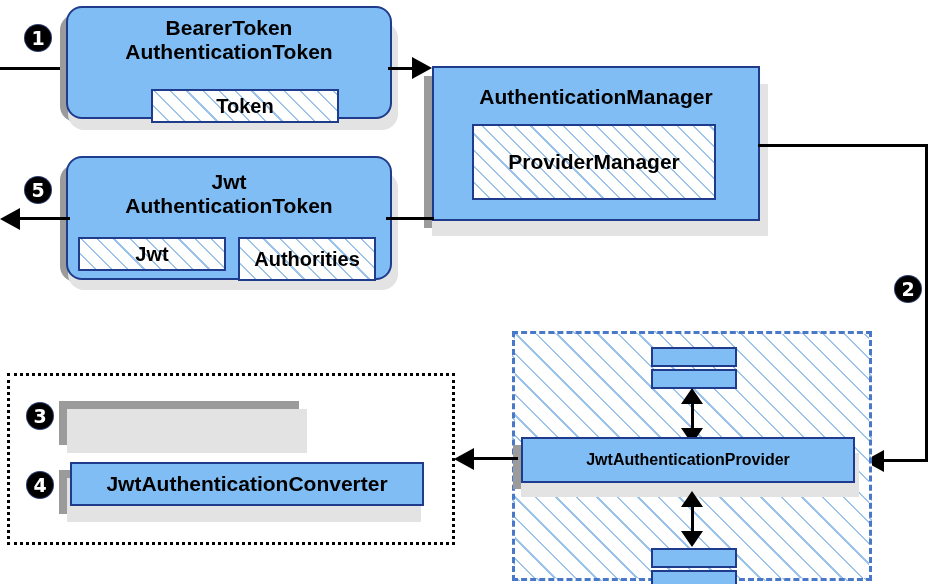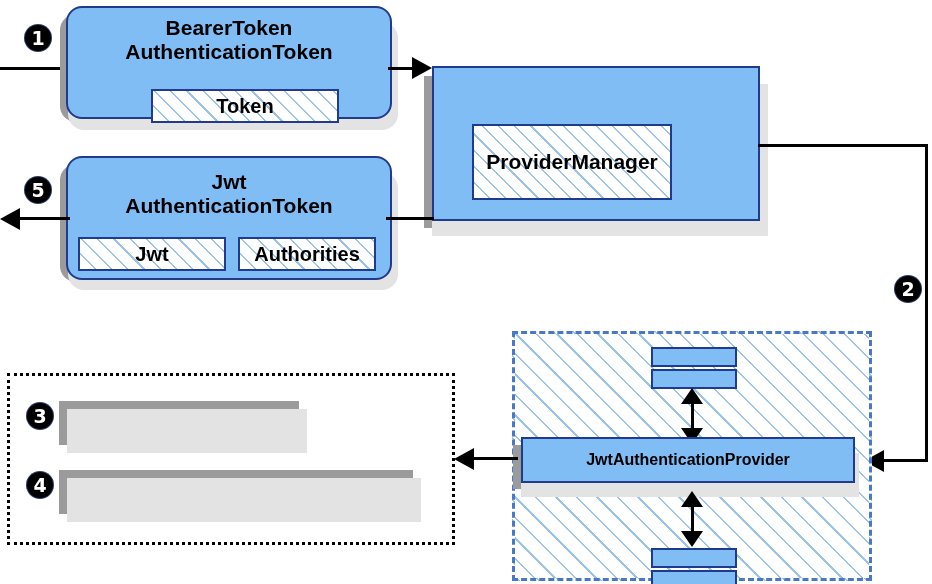--- a/index.html
+++ b/index.html
@@ -98,35 +98,36 @@
     </div>
   </div>
   <div class="bullet" style="left:25px;top:25px;width:26px;height:26px;font-size:19px;">1</div>
 
   <div class="hline abs" style="left:388px;top:67px;width:28px;"></div>
   <div class="arrow arrow-r abs" style="left:412px;top:57px;"></div>
 
   <div class="shadow-dark" style="left:424px;top:76px;width:336px;height:152px;"></div>
   <div class="shadow-light" style="left:432px;top:84px;width:336px;height:152px;"></div>
   <div class="abs blue" style="left:432px;top:66px;width:328px;height:155px;">
-    <div class="abs hatch" style="left:38px;top:56px;width:200px;height:76px;">
+    <div class="node-label abs" style="left:0;top:14px;width:100%;height:30px;font-size:21px;">AuthenticationManager</div>
+    <div class="abs hatch" style="left:38px;top:56px;width:244px;height:76px;">
       <div class="node-label" style="width:100%;height:100%;font-size:21px;">ProviderManager</div>
     </div>
   </div>
 
   <div class="shadow-dark rounded" style="left:60px;top:164px;width:330px;height:118px;"></div>
   <div class="shadow-light rounded" style="left:68px;top:172px;width:330px;height:118px;"></div>
   <div class="abs blue rounded" style="left:66px;top:156px;width:326px;height:124px;">
     <div class="node-label abs" style="left:0;top:8px;width:100%;height:56px;font-size:21px;">Jwt
 AuthenticationToken</div>
   </div>
   <div class="abs hatch" style="left:78px;top:237px;width:148px;height:34px;">
     <div class="node-label" style="width:100%;height:100%;font-size:20px;">Jwt</div>
   </div>
-  <div class="abs hatch" style="left:238px;top:237px;width:138px;height:34px;">
+  <div class="abs hatch" style="left:238px;top:237px;width:138px;height:44px;">
     <div class="node-label" style="width:100%;height:100%;font-size:20px;">Authorities</div>
   </div>
   <div class="bullet" style="left:25px;top:177px;width:26px;height:26px;font-size:19px;">5</div>
 
   <div class="hline abs" style="left:14px;top:217px;width:56px;"></div>
   <div class="arrow arrow-l abs" style="left:0px;top:208px;"></div>
 
   <div class="hline abs" style="left:386px;top:217px;width:48px;"></div>
 
   <div class="hline abs" style="left:758px;top:144px;width:170px;"></div>
@@ -162,15 +163,18 @@
   <div class="arrow arrow-l abs" style="left:454px;top:448px;"></div>
 
   <div class="abs dotted-box" style="left:7px;top:373px;width:448px;height:172px;"></div>
 
   <div class="shadow-dark" style="left:59px;top:401px;width:240px;height:44px;"></div>
   <div class="shadow-light" style="left:67px;top:409px;width:240px;height:44px;"></div>
   <div class="bullet" style="left:27px;top:403px;width:26px;height:26px;font-size:19px;">3</div>
 
   <div class="shadow-dark" style="left:59px;top:470px;width:354px;height:44px;"></div>
   <div class="shadow-light" style="left:67px;top:478px;width:354px;height:44px;"></div>
+  <div class="abs blue" style="left:70px;top:462px;width:354px;height:44px;">
+    <div class="node-label" style="width:100%;height:100%;font-size:21px;">JwtAuthenticationConverter</div>
+  </div>
   <div class="bullet" style="left:27px;top:472px;width:26px;height:26px;font-size:19px;">4</div>
 
 </div>
 
 </body></html>

